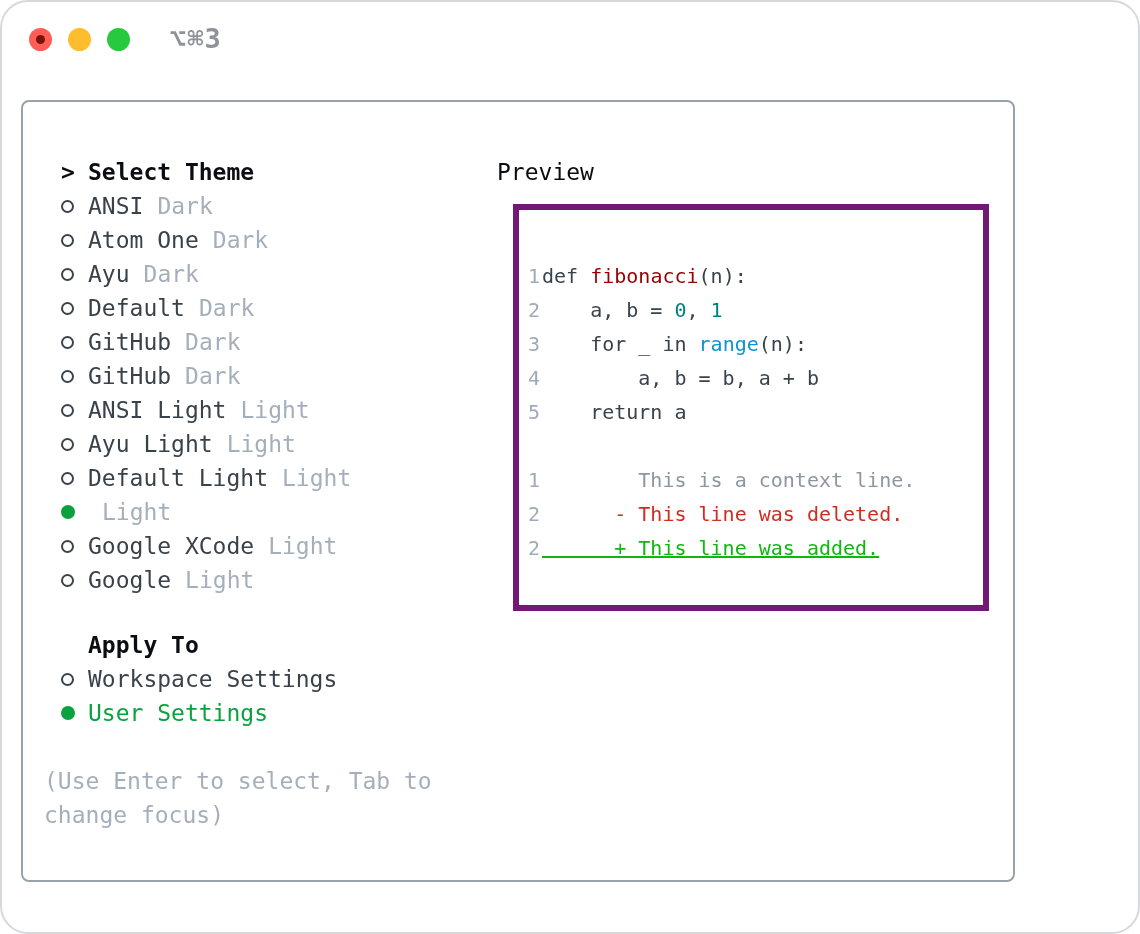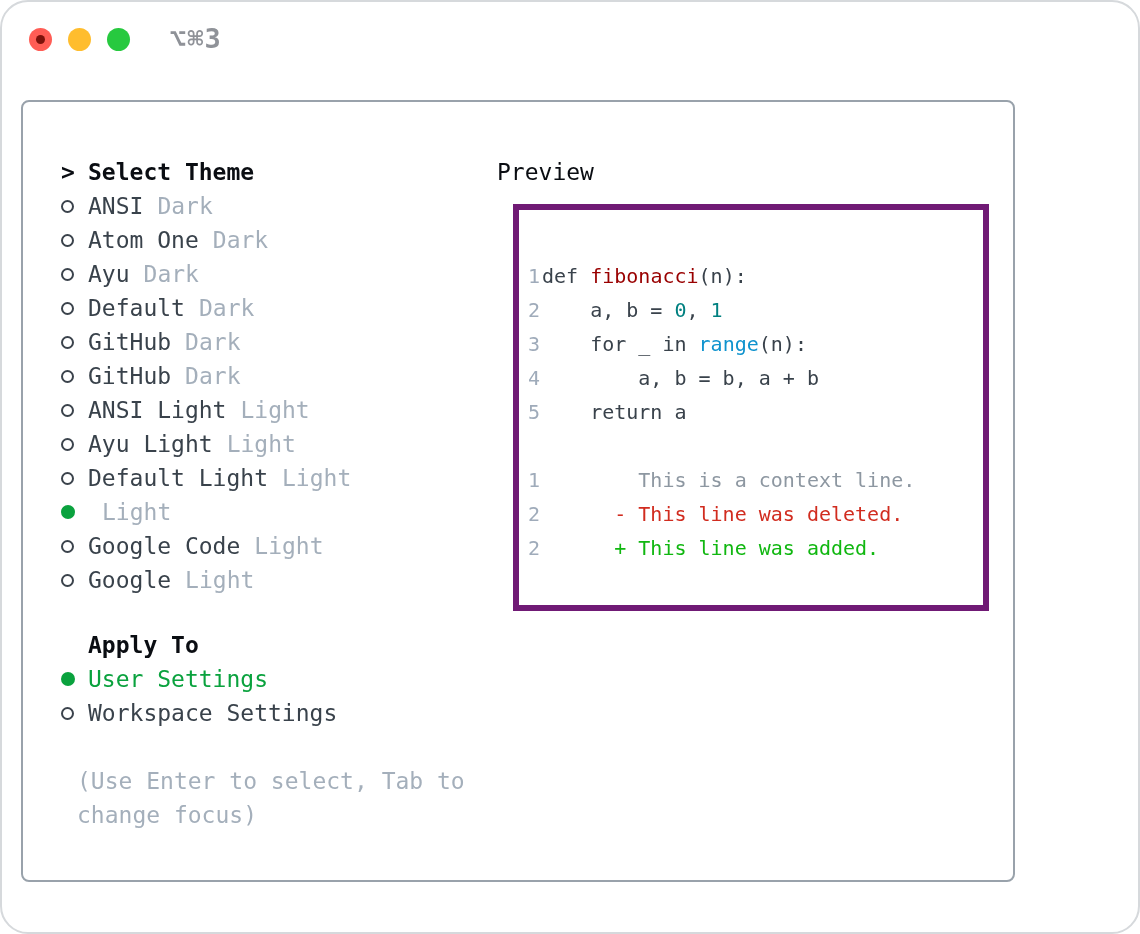--- a/index.html
+++ b/index.html
@@ -34,38 +34,38 @@
   .row{display:flex;align-items:center;height:34px;white-space:pre;}
   .bullet{width:27px;display:flex;align-items:center;}
   .dot{width:13px;height:13px;border:2px solid #3b434c;border-radius:50%;}
   .dot.sel{width:14px;height:14px;border:none;background:var(--green);}
   .prompt{font-weight:bold;color:var(--header);}
   .hdr{font-weight:bold;color:var(--header);}
   .nm{color:var(--dark);}
   .nm.selnm{color:var(--green);}
   .sfx{color:var(--muted);margin-left:14px;}
   .apply-block{position:absolute;left:38px;top:526px;font-size:23px;text-align:right;}
-  .hint{position:absolute;left:54px;top:662px;width:440px;font-size:23px;line-height:34px;color:var(--muted);}
+  .hint{position:absolute;left:21px;top:662px;width:440px;font-size:23px;line-height:34px;color:var(--muted);}
   
   .preview-title{position:absolute;left:474px;top:53px;height:34px;line-height:34px;font-size:23px;font-weight:normal;color:var(--header);}
   .preview-box{
     position:absolute;left:490px;top:102px;width:476px;height:407px;
     border:6px solid #701a75;background:#fff;padding-left:37px;
   }
   .code{position:absolute;left:9px;top:49px;font-size:20px;line-height:34px;white-space:pre;}
   .cl{height:34px;}
   .gut{display:inline-block;width:14px;color:var(--gutter);}
   .tok-k{color:var(--dark);}
   .tok-p{color:var(--dark);}
   .tok-t{color:var(--title-red);}
   .tok-n{color:var(--teal);}
   .tok-b{color:var(--blue);}
   .tok-ctx{color:var(--ctx);}
   .tok-del{color:var(--del);}
-  .tok-add{color:var(--added);}
+  .tok-add{color:var(--added);text-decoration:underline;}
 </style>
 </head>
 <body>
 
 <div class="window">
 
   <span class="light red"></span>
   <span class="light yellow"></span>
   <span class="light green"></span>
   <span class="shortcut">⌥⌘3</span>
@@ -81,33 +81,33 @@
           <div class="row"><span class="bullet"><span class="dot"></span></span><span class="nm">ANSI</span><span class="sfx">Dark</span></div>
           <div class="row"><span class="bullet"><span class="dot"></span></span><span class="nm">Atom One</span><span class="sfx">Dark</span></div>
           <div class="row"><span class="bullet"><span class="dot"></span></span><span class="nm">Ayu</span><span class="sfx">Dark</span></div>
           <div class="row"><span class="bullet"><span class="dot"></span></span><span class="nm">Default</span><span class="sfx">Dark</span></div>
           <div class="row"><span class="bullet"><span class="dot"></span></span><span class="nm">GitHub</span><span class="sfx">Dark</span></div>
           <div class="row"><span class="bullet"><span class="dot"></span></span><span class="nm">GitHub</span><span class="sfx">Dark</span></div>
           <div class="row"><span class="bullet"><span class="dot"></span></span><span class="nm">ANSI Light</span><span class="sfx">Light</span></div>
           <div class="row"><span class="bullet"><span class="dot"></span></span><span class="nm">Ayu Light</span><span class="sfx">Light</span></div>
           <div class="row"><span class="bullet"><span class="dot"></span></span><span class="nm">Default Light</span><span class="sfx">Light</span></div>
           <div class="row"><span class="bullet"><span class="dot sel"></span></span><span class="sfx">Light</span></div>
-          <div class="row"><span class="bullet"><span class="dot"></span></span><span class="nm">Google Code</span><span class="sfx">Light</span></div>
+          <div class="row"><span class="bullet"><span class="dot"></span></span><span class="nm">Google XCode</span><span class="sfx">Light</span></div>
           <div class="row"><span class="bullet"><span class="dot"></span></span><span class="nm">Google</span><span class="sfx">Light</span></div>
         </div>
     </div>
 
     <div class="apply-block">
       <div class="row">
         <span class="bullet"></span>
         <span class="hdr">Apply To</span>
       </div>
       <div>
+          <div class="row"><span class="bullet"><span class="dot"></span></span><span class="nm">Workspace Settings</span></div>
           <div class="row"><span class="bullet"><span class="dot sel"></span></span><span class="nm selnm">User Settings</span></div>
-          <div class="row"><span class="bullet"><span class="dot"></span></span><span class="nm">Workspace Settings</span></div>
         </div>
     </div>
 
     <div class="hint">(Use Enter to select, Tab to change focus)</div>
 
     <div class="preview-title">Preview</div>
     <div class="preview-box">
       <div class="code"><div class="cl"><span class="gut">1</span><span><span class="tok-k">def </span><span class="tok-t">fibonacci</span><span class="tok-p">(n):</span></span></div><div class="cl"><span class="gut">2</span><span><span class="tok-p">    a, b = </span><span class="tok-n">0</span><span class="tok-p">, </span><span class="tok-n">1</span></span></div><div class="cl"><span class="gut">3</span><span><span class="tok-p">    for _ in </span><span class="tok-b">range</span><span class="tok-p">(n):</span></span></div><div class="cl"><span class="gut">4</span><span><span class="tok-p">        a, b = b, a + b</span></span></div><div class="cl"><span class="gut">5</span><span><span class="tok-p">    return a</span></span></div><div class="cl"><span class="gut"></span><span></span></div><div class="cl"><span class="gut">1</span><span><span class="tok-ctx">        This is a context line.</span></span></div><div class="cl"><span class="gut">2</span><span><span class="tok-del">      - This line was deleted.</span></span></div><div class="cl"><span class="gut">2</span><span><span class="tok-add">      + This line was added.</span></span></div></div>
     </div>
 

